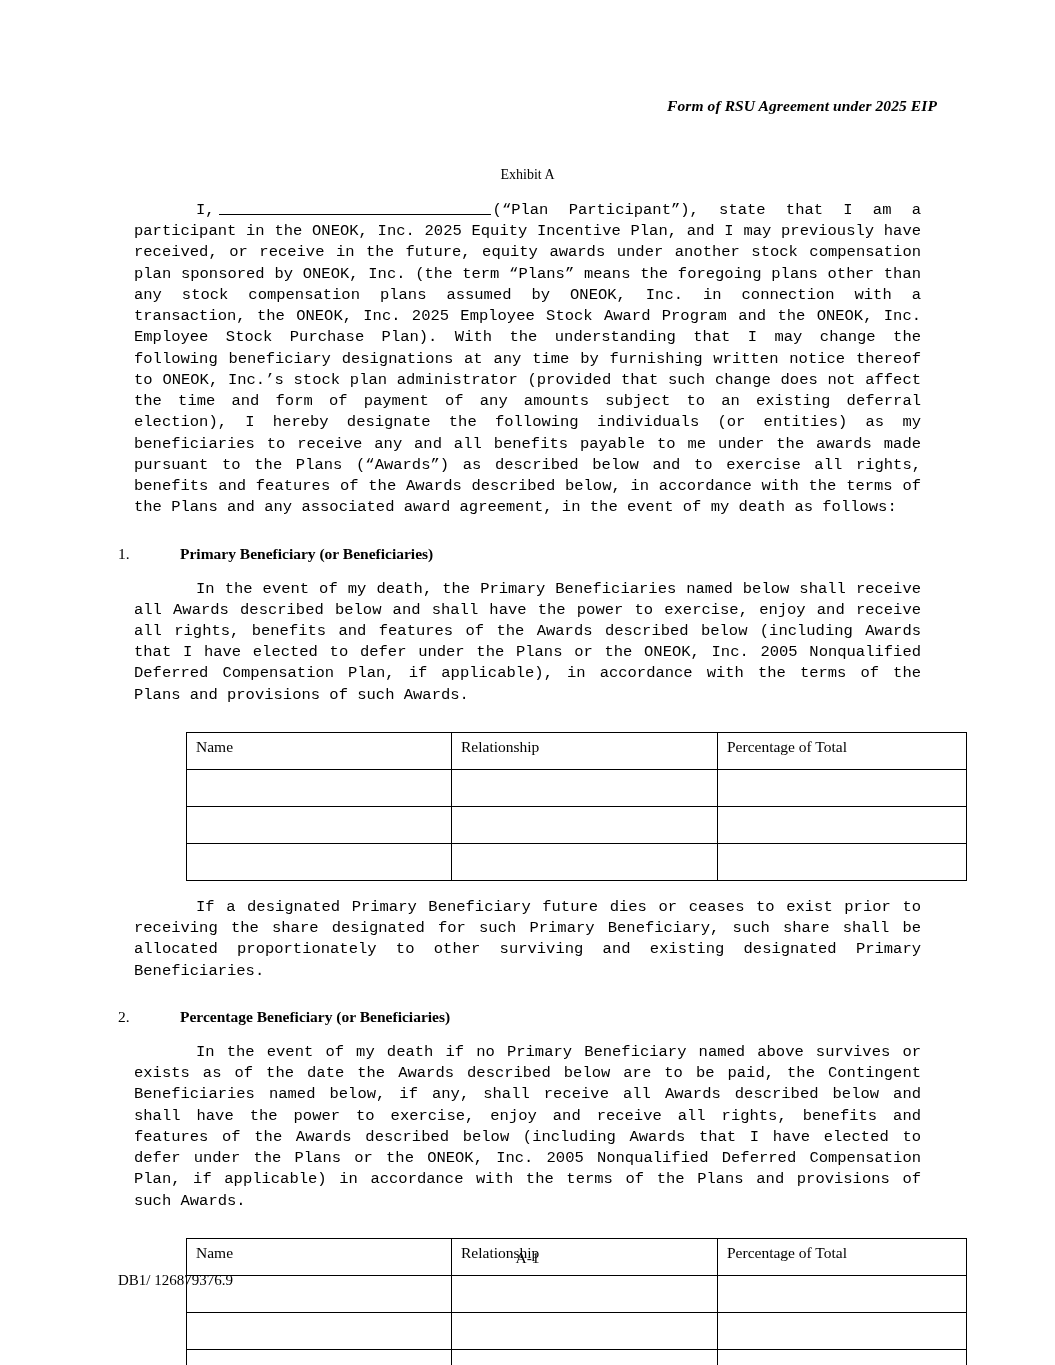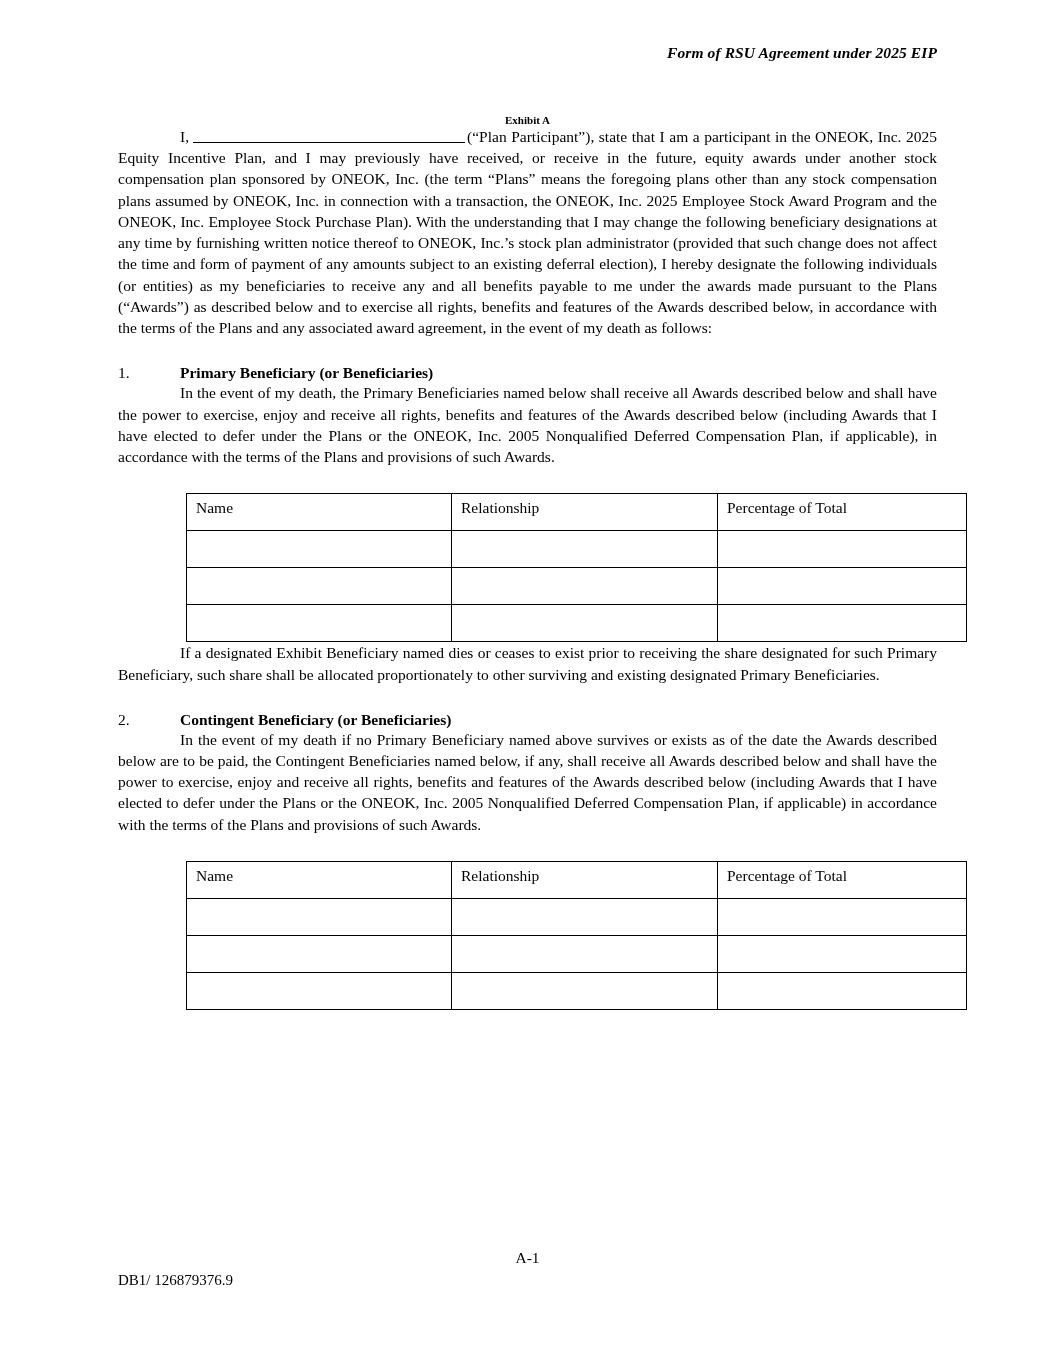--- a/index.html
+++ b/index.html
@@ -12,46 +12,47 @@
     height: 1365px;
     font-family: "Liberation Serif", serif;
     color: #000000;
     position: relative;
   }
   .page {
     position: relative;
     width: 1055px;
     height: 1365px;
     box-sizing: border-box;
-    padding: 36px 118px 0 118px;
+    padding: 89px 118px 0 118px;
   }
   .running-header {
     text-align: right;
     font-weight: bold;
     font-style: italic;
     font-size: 15.5px;
     letter-spacing: 0.1px;
     margin-top: 8px;
   }
   .exhibit-title {
     text-align: center;
-    font-weight: bold;
-    font-size: 11px;
+    font-weight: normal;
+    font-size: 14px;
     margin-top: 52px;
   }
   .form-title {
     text-align: center;
     font-size: 15.5px;
     margin-top: 28px;
   }
   p.body-text {
     font-size: 15.5px;
     line-height: 1.37;
     text-align: justify;
-    margin: 0;
+    margin: 16px;
+    font-family: Liberation Mono, monospace;
   }
   .intro {
     margin-top: 42px;
   }
   .indent-first {
     text-indent: 62px;
   }
   .blank-line {
     display: inline-block;
     border-bottom: 1px solid #000;
@@ -162,25 +163,25 @@
         <td></td>
       </tr>
       <tr>
         <td></td>
         <td></td>
         <td></td>
       </tr>
     </tbody>
   </table>
 
-  <p class="body-text para indent-first">If a designated Exhibit Beneficiary named dies or ceases to exist prior to receiving the share designated for such Primary Beneficiary, such share shall be allocated proportionately to other surviving and existing designated Primary Beneficiaries.</p>
+  <p class="body-text para indent-first">If a designated Primary Beneficiary future dies or ceases to exist prior to receiving the share designated for such Primary Beneficiary, such share shall be allocated proportionately to other surviving and existing designated Primary Beneficiaries.</p>
 
   <div class="section">
     <div class="section-num">2.</div>
-    <div class="section-heading">Contingent Beneficiary (or Beneficiaries)</div>
+    <div class="section-heading">Percentage Beneficiary (or Beneficiaries)</div>
   </div>
 
   <p class="body-text para indent-first">In the event of my death if no Primary Beneficiary named above survives or exists as of the date the Awards described below are to be paid, the Contingent Beneficiaries named below, if any, shall receive all Awards described below and shall have the power to exercise, enjoy and receive all rights, benefits and features of the Awards described below (including Awards that I have elected to defer under the Plans or the ONEOK, Inc. 2005 Nonqualified Deferred Compensation Plan, if applicable) in accordance with the terms of the Plans and provisions of such Awards.</p>
 
   <table class="benef">
     <colgroup>
         <col class="c1">
         <col class="c2">
         <col class="c3">
       </colgroup>

